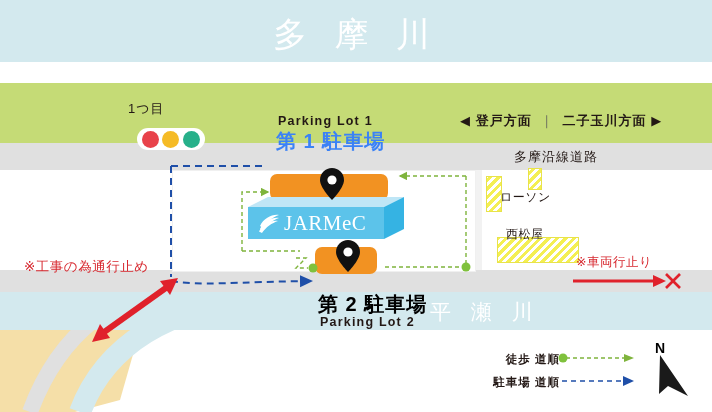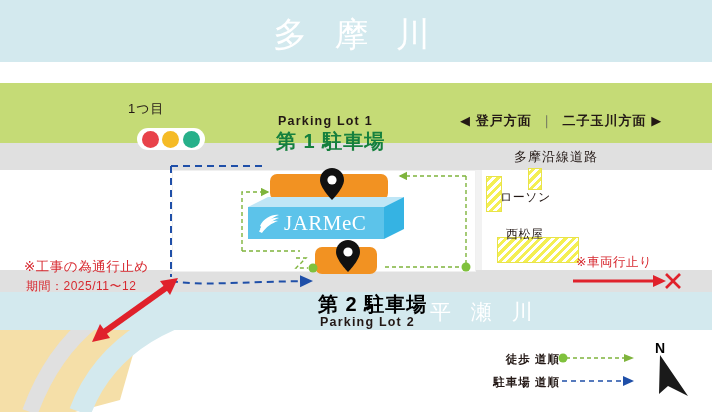--- a/index.html
+++ b/index.html
@@ -85,21 +85,21 @@
   }
 
   .lot1-en {
     left: 278px; top: 114px;
     font-size: 12.5px; font-weight: bold;
     color: #231815; letter-spacing: 1.2px;
   }
   .lot1-jp {
     left: 276px; top: 128px;
     font-size: 20px; font-weight: bold;
-    color: #15803d; letter-spacing: 1px;
+    color: #3b82f6; letter-spacing: 1px;
   }
   .lot2-jp {
     left: 318px; top: 291px;
     font-size: 20px; font-weight: bold;
     color: #000000; letter-spacing: 1px;
   }
   .lot2-en {
     left: 320px; top: 315px;
     font-size: 12.5px; font-weight: bold;
     color: #231815; letter-spacing: 1.2px;
@@ -318,21 +318,20 @@
     <circle cx="563" cy="358" r="4.5" fill="#7fc13c"></circle>
     <polygon points="634,358 624,354 624,362" fill="#7fb43c"></polygon>
 
     <line x1="562" y1="381" x2="624" y2="381" stroke="#1f4fa8" stroke-width="1.6" stroke-dasharray="5,4"></line>
     <polygon points="634,381 623,376 623,386" fill="#1f4fa8"></polygon>
 
     <polygon points="660,355 688,396 668,386 659,394" fill="#1a1a1a"></polygon>
   </svg>
 
   <div class="abs warn-red warn-construct-1">※工事の為通行止め</div>
-  <div class="abs warn-red warn-construct-2">期間：2025/11〜12</div>
   <div class="abs warn-red warn-vehicle">※車両行止り</div>
 
   <div class="abs legend-label legend-walk-label">徒歩 道順</div>
   <div class="abs legend-label legend-park-label">駐車場 道順</div>
 
   <div class="abs compass-n">N</div>
 
 </div>
 
 </body></html>

